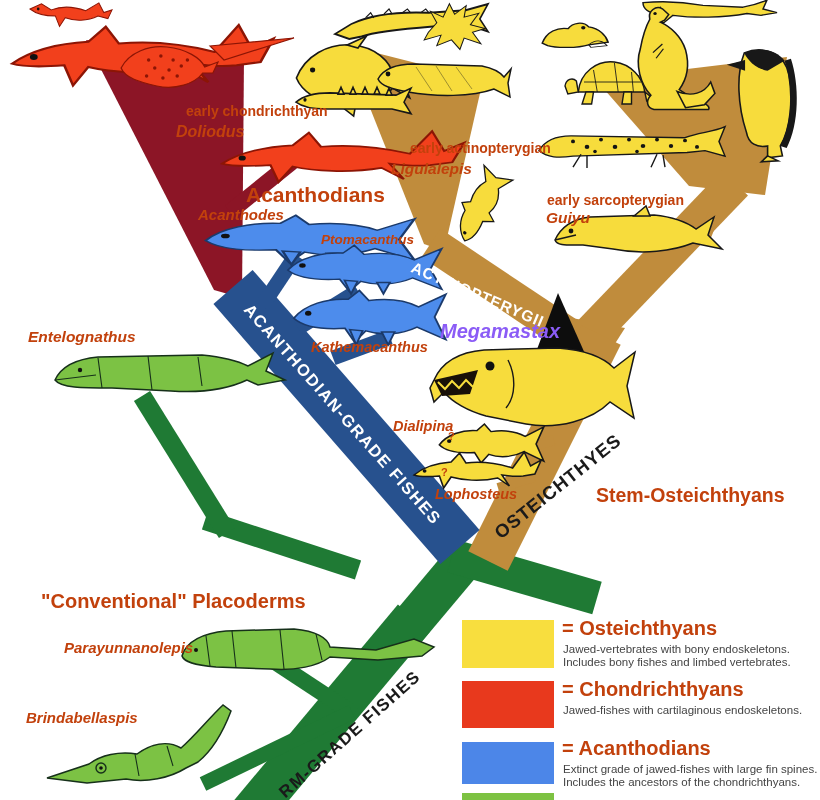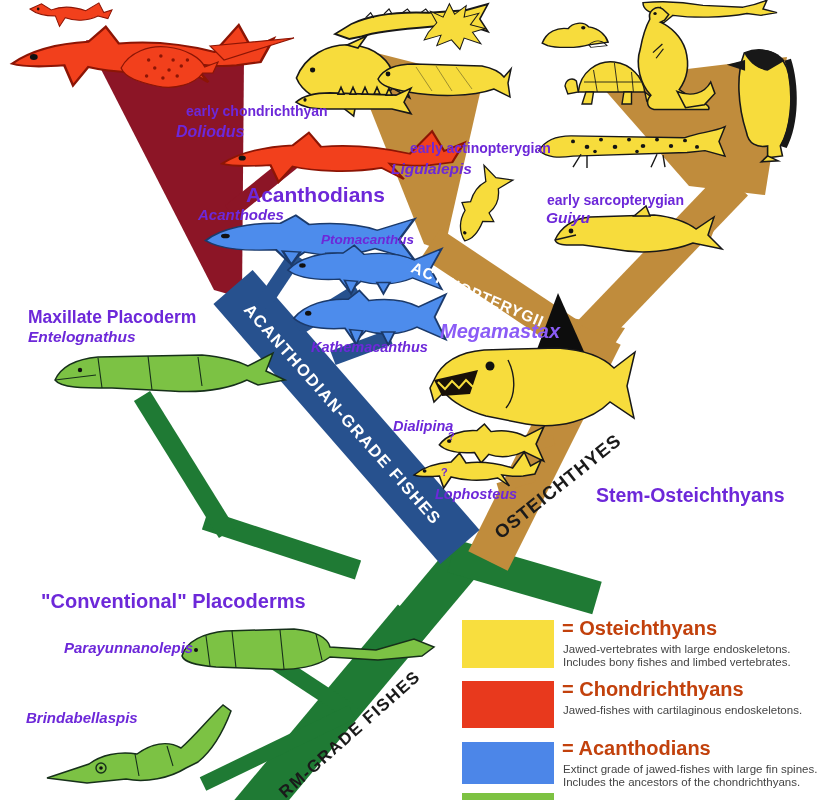--- a/index.html
+++ b/index.html
@@ -1,19 +1,19 @@
 <!DOCTYPE html>
 <html><head>
 <meta charset="utf-8">
 <style>
   html,body{margin:0;padding:0;background:#fff;}
   #stage{position:relative;width:820px;height:800px;overflow:hidden;background:#fff;
          font-family:"Liberation Sans",sans-serif;}
   #tree-svg{position:absolute;left:0;top:0;z-index:1;}
-  .lbl{position:absolute;z-index:2;white-space:nowrap;color:#6d28d9;line-height:1.05;}
+  .lbl{position:absolute;z-index:2;white-space:nowrap;color:#c2410c;line-height:1.05;}
   .b{font-weight:700;}
   .i{font-style:italic;font-weight:700;}
   .band{position:absolute;z-index:2;white-space:nowrap;font-weight:700;color:#fff;
         transform-origin:0 50%;letter-spacing:1.5px;}
   .band.dark{color:#1a1a1a;}
   .red-lbl{color:#8b5cf6;}
   .sw{position:absolute;z-index:2;}
   .leg-h{position:absolute;z-index:2;font-weight:700;font-size:20px;color:#c2410c;white-space:nowrap;}
   .leg-d{position:absolute;z-index:2;font-size:11.5px;color:#444;line-height:13px;white-space:nowrap;}
 </style>
@@ -226,40 +226,39 @@
 <div class="band" style="left:641px;top:311px;font-size:15.5px;letter-spacing:0.8px;transform:rotate(-37.5deg);">SARCOPTERYGII</div>
 <div class="band dark" style="left:497px;top:524px;font-size:18.5px;letter-spacing:1px;transform:rotate(-38.5deg);">OSTEICHTHYES</div>
 <div class="band dark" style="left:282px;top:785px;font-size:17px;transform:rotate(-41.5deg);">RM-GRADE FISHES</div>
 
 <div class="lbl b" style="left:186px;top:104px;font-size:14px;">early chondrichthyan</div>
 <div class="lbl i" style="left:176px;top:124px;font-size:16px;">Doliodus</div>
 <div class="lbl b" style="left:246px;top:184px;font-size:21px;">Acanthodians</div>
 <div class="lbl i" style="left:198px;top:207px;font-size:15px;">Acanthodes</div>
 <div class="lbl i" style="left:321px;top:233px;font-size:13.5px;">Ptomacanthus</div>
 <div class="lbl i" style="left:311px;top:340px;font-size:14.5px;">Kathemacanthus</div>
-<div class="lbl b" style="left:28px;top:308px;font-size:17.5px;">Maxillate Placoderm</div>
 <div class="lbl i" style="left:28px;top:329px;font-size:15.5px;">Entelognathus</div>
 <div class="lbl b" style="left:410px;top:141px;font-size:14px;">early actinopterygian</div>
 <div class="lbl i" style="left:391px;top:161px;font-size:15.5px;">Ligulalepis</div>
 <div class="lbl b" style="left:547px;top:193px;font-size:14px;">early sarcopterygian</div>
 <div class="lbl i" style="left:546px;top:210px;font-size:15.5px;">Guiyu</div>
 <div class="lbl i red-lbl" style="left:440px;top:321px;font-size:20px;">Megamastax</div>
 <div class="lbl i" style="left:393px;top:419px;font-size:14.5px;">Dialipina</div>
 <div class="lbl i" style="left:435px;top:487px;font-size:14.5px;">Lophosteus</div>
 <div class="lbl b" style="left:596px;top:485px;font-size:19.5px;">Stem-Osteichthyans</div>
 <div class="lbl b" style="left:41px;top:591px;font-size:20px;">"Conventional" Placoderms</div>
 <div class="lbl i" style="left:64px;top:640px;font-size:15px;">Parayunnanolepis</div>
 <div class="lbl i" style="left:26px;top:710px;font-size:15px;">Brindabellaspis</div>
 <div class="lbl b" style="left:448px;top:431px;font-size:11px;">?</div>
 <div class="lbl b" style="left:441px;top:467px;font-size:11px;">?</div>
 
 <div>
   <div class="sw" style="left:462px;top:620px;width:92px;height:48px;background:#F8DE3E;"></div>
   <div class="leg-h" style="left:562px;top:617px;">= Osteichthyans</div>
-  <div class="leg-d" style="left:563px;top:643px;">Jawed-vertebrates with large endoskeletons.</div>
+  <div class="leg-d" style="left:563px;top:643px;">Jawed-vertebrates with bony endoskeletons.</div>
   <div class="leg-d" style="left:563px;top:656px;">Includes bony fishes and limbed vertebrates.</div>
 
   <div class="sw" style="left:462px;top:681px;width:92px;height:47px;background:#E8391D;"></div>
   <div class="leg-h" style="left:562px;top:678px;">= Chondrichthyans</div>
   <div class="leg-d" style="left:563px;top:704px;">Jawed-fishes with cartilaginous endoskeletons.</div>
 
   <div class="sw" style="left:462px;top:742px;width:92px;height:42px;background:#4C86E8;"></div>
   <div class="leg-h" style="left:562px;top:737px;">= Acanthodians</div>
   <div class="leg-d" style="left:563px;top:763px;">Extinct grade of jawed-fishes with large fin spines.</div>
   <div class="leg-d" style="left:563px;top:776px;text-align:right;">Includes the ancestors of the chondrichthyans.</div>

